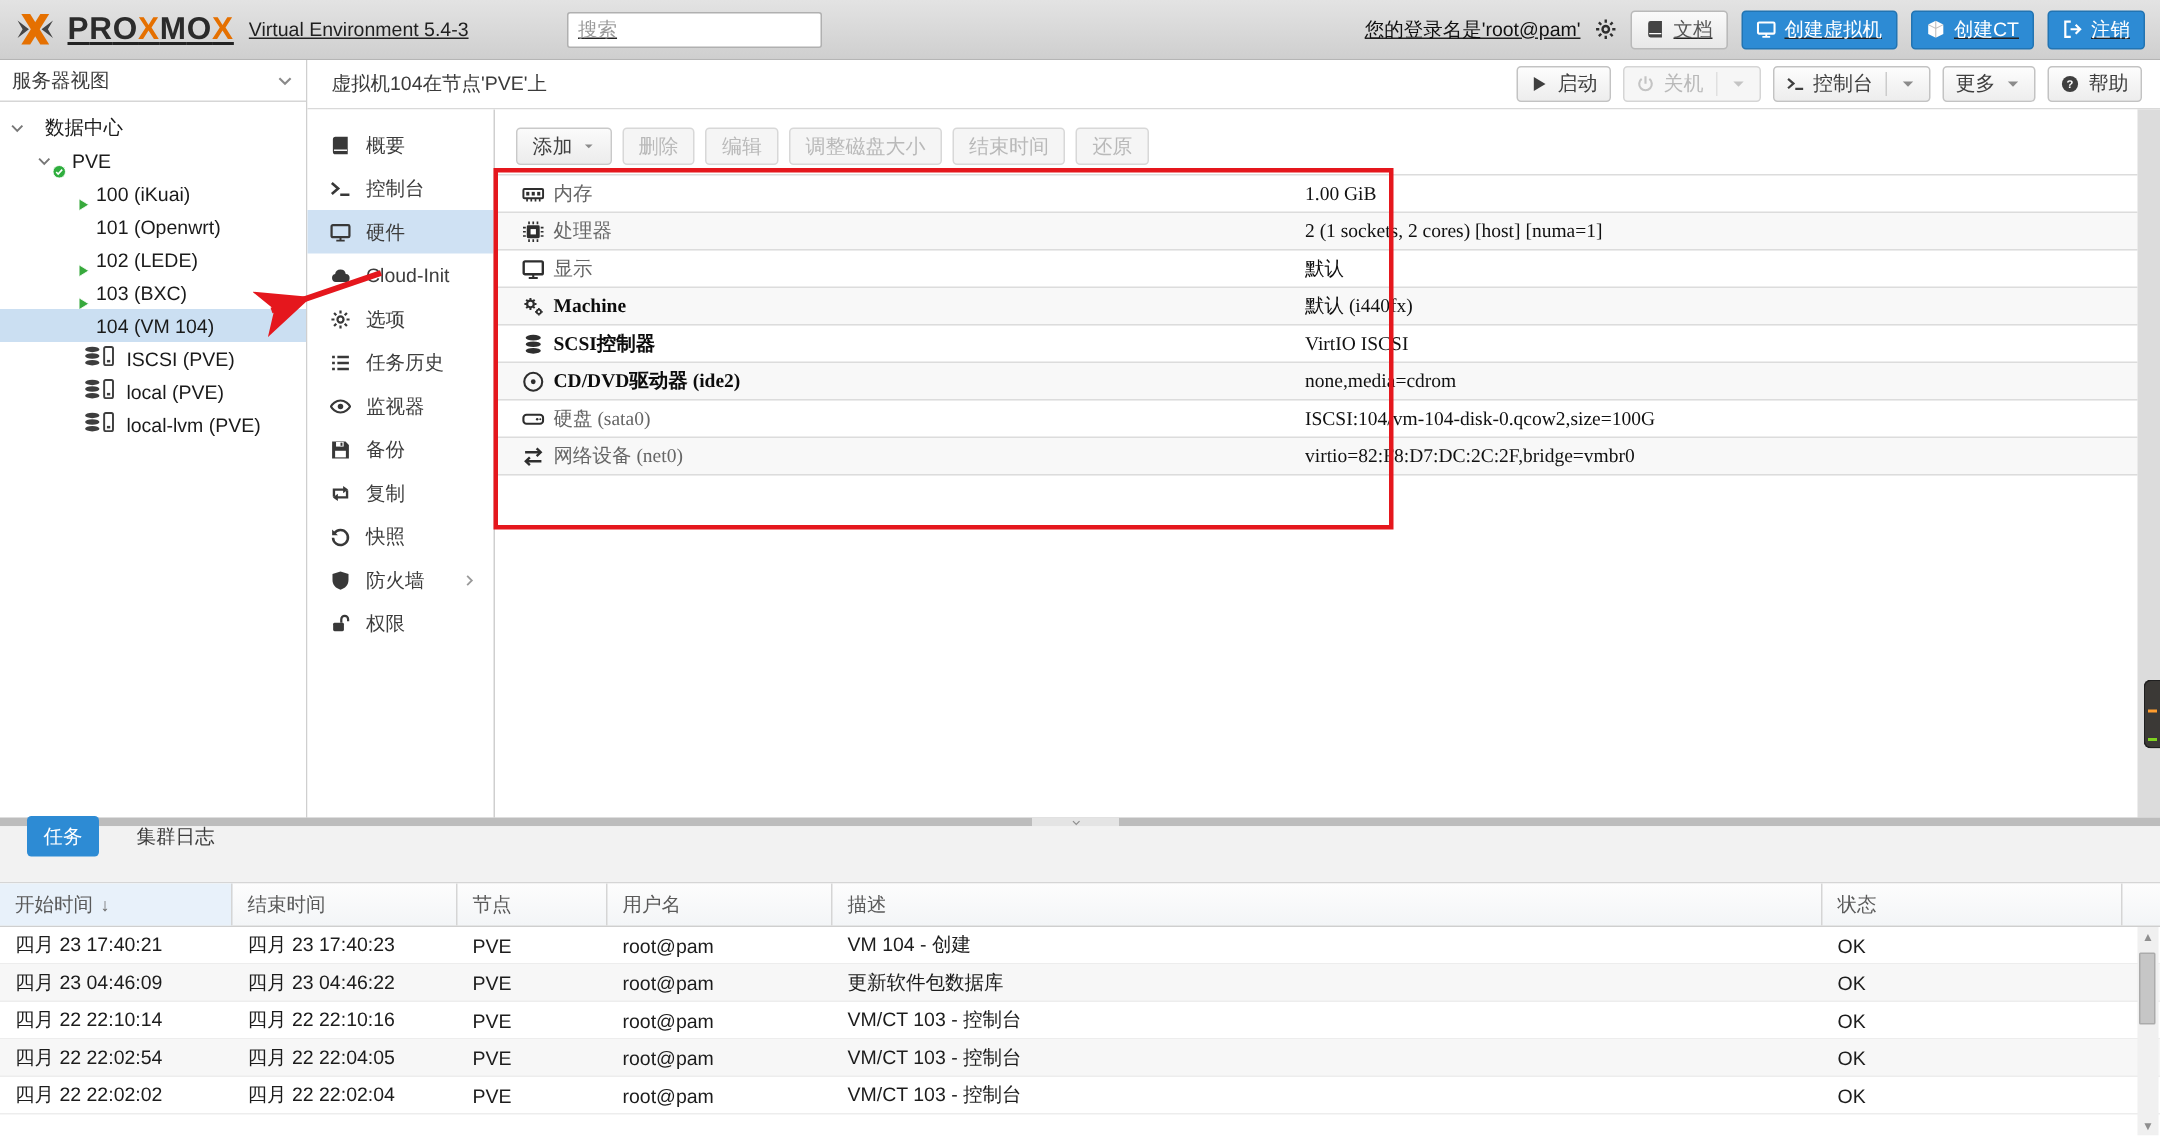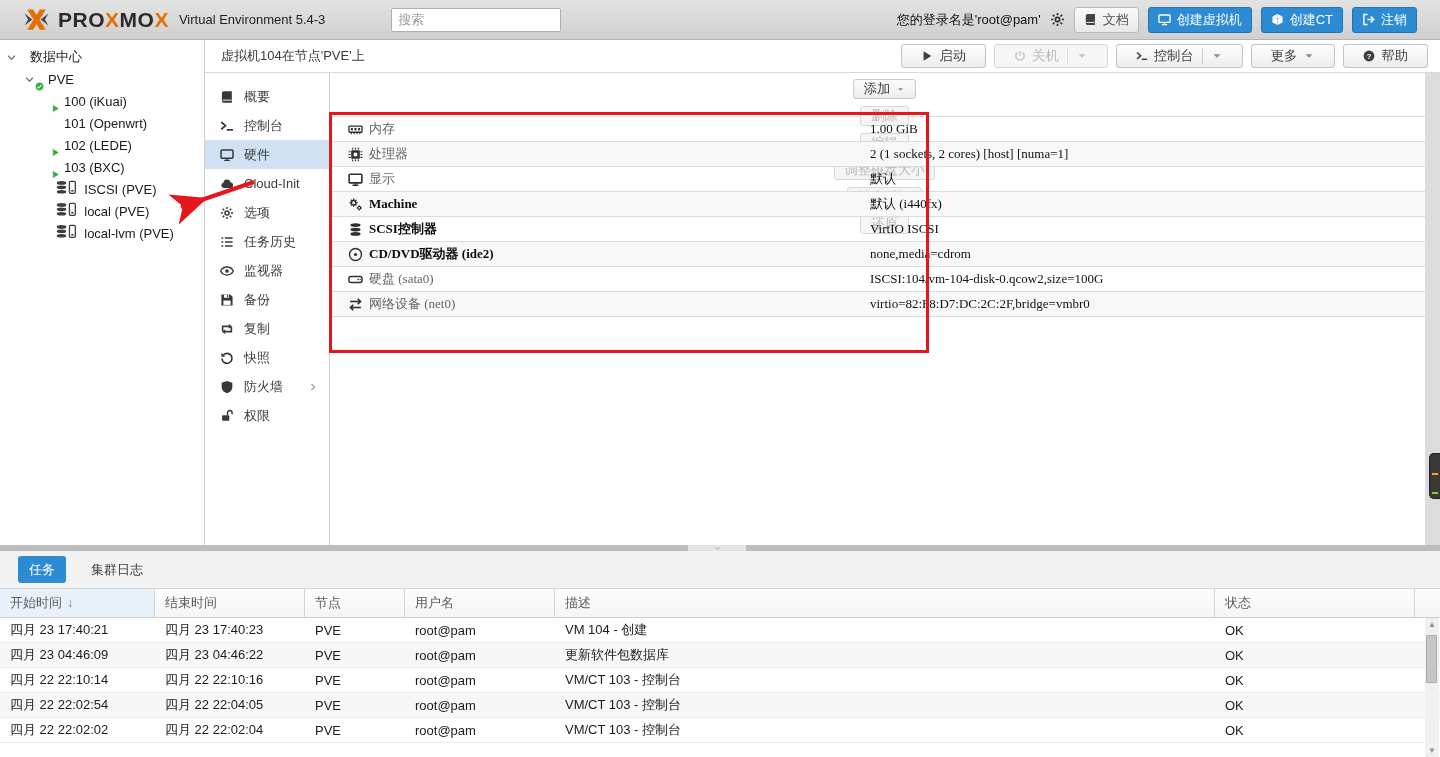--- a/index.html
+++ b/index.html
@@ -6,21 +6,21 @@
   html,body { width:1440px; height:757px; overflow:hidden; }
   body { font-family:"Liberation Sans","DejaVu Sans",sans-serif; font-size:13px; color:#222; background:#fff; }
   #app { position:relative; width:1440px; height:757px; background:#fff; }
 
   .icon svg { width:1em; height:1em; display:block; }
   .icon { display:inline-flex; align-items:center; justify-content:center; }
 
   
   #header { position:absolute; left:0; top:0; width:1440px; height:40px;
     background:linear-gradient(#e3e3e3,#cfcfcf); border-bottom:1px solid #b5b5b5;
-    display:flex; align-items:center; padding:0 23px; gap:8px; }
+    display:flex; align-items:center; padding:0 10px; gap:8px;text-decoration:underline; }
   .logo-x { width:27px; height:27px; }
   .brand { font-size:21px; font-weight:bold; letter-spacing:.5px; color:#2b2b2b; }
   .brand .ox { color:#e57000; }
   .subtitle { font-size:13px; color:#1f1f1f; margin-left:2px; }
   .search { margin-left:58px; width:170px; height:24px; border:1px solid #b0b0b0; border-radius:2px;
     padding:0 6px; font-size:13px; color:#333; background:#fff; font-family:inherit; }
   .search::placeholder { color:#9a9a9a; }
   .hdr-right { margin-left:auto; display:flex; align-items:center; gap:9px; }
   .login-txt { color:#111; }
   .gear-btn { font-size:15px; color:#2e2e2e; cursor:pointer; }
@@ -43,42 +43,42 @@
   .tree-ico { position:relative; font-size:15px; color:#3d3d3d; }
   .tree-ico.dim { color:#b7b7b7; }
   .tree-ico .badge { position:absolute; right:-4px; bottom:-3px; font-size:9px; }
   .tree-lbl { margin-left:8px; }
 
   
   #titlebar { position:absolute; left:205px; top:40px; width:1235px; height:33px; background:#fff;
     border-bottom:1px solid #d9d9d9; display:flex; align-items:center; padding:0 12px 0 16px; }
   #page-title { color:#3a3a3a; }
   .title-actions { margin-left:auto; display:flex; gap:8px; }
-  .abtn { display:inline-flex; align-items:center; gap:6px; height:24px; padding:0 19px;
+  .abtn { display:inline-flex; align-items:center; gap:6px; height:24px; padding:0 8px;
     border:1px solid #c3c3c3; border-radius:3px; background:linear-gradient(#fdfdfd,#ededed);
     color:#3f3f3f; cursor:pointer; white-space:nowrap; }
   .abtn .icon { font-size:12px; }
   .abtn.disabled { color:#b9b9b9; border-color:#d5d5d5; background:#f6f6f6; cursor:default; }
   .abtn .divider { width:1px; height:16px; background:#ccc; margin:0 2px; }
   .abtn.disabled .divider { background:#e0e0e0; }
   .caret { font-size:9px; color:#8b8b8b; }
   .abtn.disabled .caret, .abtn.disabled .icon { color:#c4c4c4; }
 
   
   #navpanel { position:absolute; left:205px; top:73px; width:125px; height:472px; background:#fff;
     border-right:1px solid #cfcfcf; padding-top:9px; }
   .nav-item { height:29px; display:flex; align-items:center; gap:9px; padding:0 8px 0 14px;
     color:#3d3d3d; cursor:pointer; position:relative; }
   .nav-item .icon { font-size:14px; color:#383838; width:16px; }
   .nav-item.active { background:#cfe1f3; }
   .nav-item .sub { margin-left:auto; font-size:10px; color:#9a9a9a; }
 
   
   #content { position:absolute; left:330px; top:73px; width:1095px; height:472px; background:#fff; }
-  #toolbar { height:43px; display:flex; align-items:center; gap:7px; padding:6px 0 0 14px;flex-direction:column; }
+  #toolbar { height:43px; display:flex; align-items:center; gap:7px; padding:6px 0 0 14px; }
   .tbtn { display:inline-flex; align-items:center; gap:6px; height:25px; padding:0 10px;
     border:1px solid #c9c9c9; border-radius:3px; background:linear-gradient(#fbfbfb,#ececec);
     color:#3f3f3f; cursor:pointer; white-space:nowrap; }
   .tbtn.disabled { color:#b9b9b9; cursor:default; background:#f5f5f5; border-color:#d8d8d8; }
   #hwtable { border-top:1px solid #dcdcdc; }
   .hw-row { height:25px; display:flex; align-items:center; border-bottom:1px solid #dcdcdc; cursor:pointer;font-family:Liberation Serif, serif; }
   .hw-row:nth-child(even) { background:#f8f8f8; }
   .hw-icon { margin-left:15px; font-size:15px; color:#2e2e2e; width:20px; }
   .hw-label { margin-left:4px; color:#666; }
   .hw-label.emph { color:#0d0d0d; font-weight:bold; }
@@ -88,21 +88,21 @@
 
   
   #splitter { position:absolute; left:0; top:545px; width:1440px; height:6px; background:#bdbdbd; }
   #splitter .handle { position:absolute; left:688px; top:0; width:58px; height:6px; background:#e4e4e4;
     display:flex; align-items:center; justify-content:center; cursor:pointer; }
   #splitter .handle .icon { font-size:7px; color:#8f8f8f; }
 
   
   #bottom { position:absolute; left:0; top:551px; width:1440px; height:206px; background:#fff; }
   .tabbar { height:38px; background:#f2f2f2; border-bottom:1px solid #d5d5d5;
-    display:flex; align-items:flex-end; padding:0 0 0 18px; gap:14px; }
+    display:flex; align-items:flex-end; padding:0 0 12px 18px; gap:14px; }
   .tab { height:27px; margin-bottom:5px; padding:0 11px; display:flex; align-items:center;
     border-radius:3px; color:#3c3c3c; cursor:pointer; }
   .tab.active { background:#2d8bd4; color:#fff; }
   .task-head { height:29px; display:flex; background:linear-gradient(#fdfdfd,#f3f5f7); border-bottom:1px solid #cfcfcf; }
   .th-cell { display:flex; align-items:center; padding:0 10px; color:#5a5a5a;
     border-right:1px solid #d5d5d5; cursor:pointer; }
   .th-cell.sorted { background:#e8f1fa; }
   .th-cell .sortarrow { margin-left:5px; color:#707070; font-size:12px; }
   .task-row { height:25px; display:flex; border-bottom:1px solid #ededed; cursor:pointer; }
   .task-row:nth-child(even) { background:#f7f7f7; }
@@ -180,20 +180,28 @@
               <path d="M6.8 1.8H2.3v12.4h4.5" fill="none" stroke="currentColor" stroke-width="1.8"></path>
               <path d="M6.6 8h7.6M10.8 4.3L14.5 8l-3.7 3.7" fill="none" stroke="currentColor" stroke-width="1.8"></path>
             </svg>
           </span>
         <span>注销</span>
       </button>
     </div>
   </div>
 
   <div id="sidebar">
+    <div class="view-header">
+      <span>服务器视图</span>
+      <span class="icon">
+          <svg viewBox="0 0 16 16">
+            <path d="M3 5.5l5 5 5-5" fill="none" stroke="currentColor" stroke-width="1.9"></path>
+          </svg>
+        </span>
+    </div>
     <div class="tree" id="tree">
         <div class="tree-row">
           <span class="icon tw-exp" style="left: 6px;">
             <svg viewBox="0 0 16 16">
               <path d="M3 5.5l5 5 5-5" fill="none" stroke="currentColor" stroke-width="1.9"></path>
             </svg>
           </span>
           <span class="tree-ico" style="margin-left: 22px;"><svg viewBox="0 0 16 16">
               <rect x="1.4" y="2.4" width="13.2" height="4.7" rx=".8" fill="currentColor"></rect>
               <rect x="1.4" y="8.9" width="13.2" height="4.7" rx=".8" fill="currentColor"></rect>
@@ -252,20 +260,27 @@
         <div class="tree-row">
           <span class="tree-ico" style="margin-left: 56px;"><svg viewBox="0 0 16 16">
               <rect x="1.2" y="2.4" width="13.6" height="9.2" rx="1" fill="none" stroke="currentColor" stroke-width="1.7"></rect>
               <path d="M8 11.6v2M4.8 14.2h6.4" stroke="currentColor" stroke-width="1.5"></path>
             </svg><span class="icon badge">
               <svg viewBox="0 0 16 16">
                 <path d="M3 1l11.5 7L3 15z" fill="#37a93c" stroke="#fff" stroke-width="1"></path>
               </svg>
             </span></span>
           <span class="tree-lbl">103 (BXC)</span>
+        </div>
+        <div class="tree-row sel">
+          <span class="tree-ico dim" style="margin-left: 56px;"><svg viewBox="0 0 16 16">
+              <rect x="1.2" y="2.4" width="13.6" height="9.2" rx="1" fill="none" stroke="currentColor" stroke-width="1.7"></rect>
+              <path d="M8 11.6v2M4.8 14.2h6.4" stroke="currentColor" stroke-width="1.5"></path>
+            </svg></span>
+          <span class="tree-lbl">104 (VM 104)</span>
         </div>
         <div class="tree-row">
           <span class="tree-ico" style="margin-left: 56px;"><svg viewBox="0 0 22 16" style="width:1.35em">
               <ellipse cx="6" cy="3.2" rx="5.2" ry="2" fill="currentColor"></ellipse>
               <ellipse cx="6" cy="8" rx="5.2" ry="2" fill="currentColor"></ellipse>
               <ellipse cx="6" cy="12.8" rx="5.2" ry="2" fill="currentColor"></ellipse>
               <rect x="14.6" y="1.4" width="6.4" height="13.2" rx="1.2" fill="none" stroke="currentColor" stroke-width="1.4"></rect>
               <rect x="16.6" y="10.8" width="2.4" height="1.8" fill="currentColor"></rect>
             </svg></span>
           <span class="tree-lbl">ISCSI (PVE)</span>

